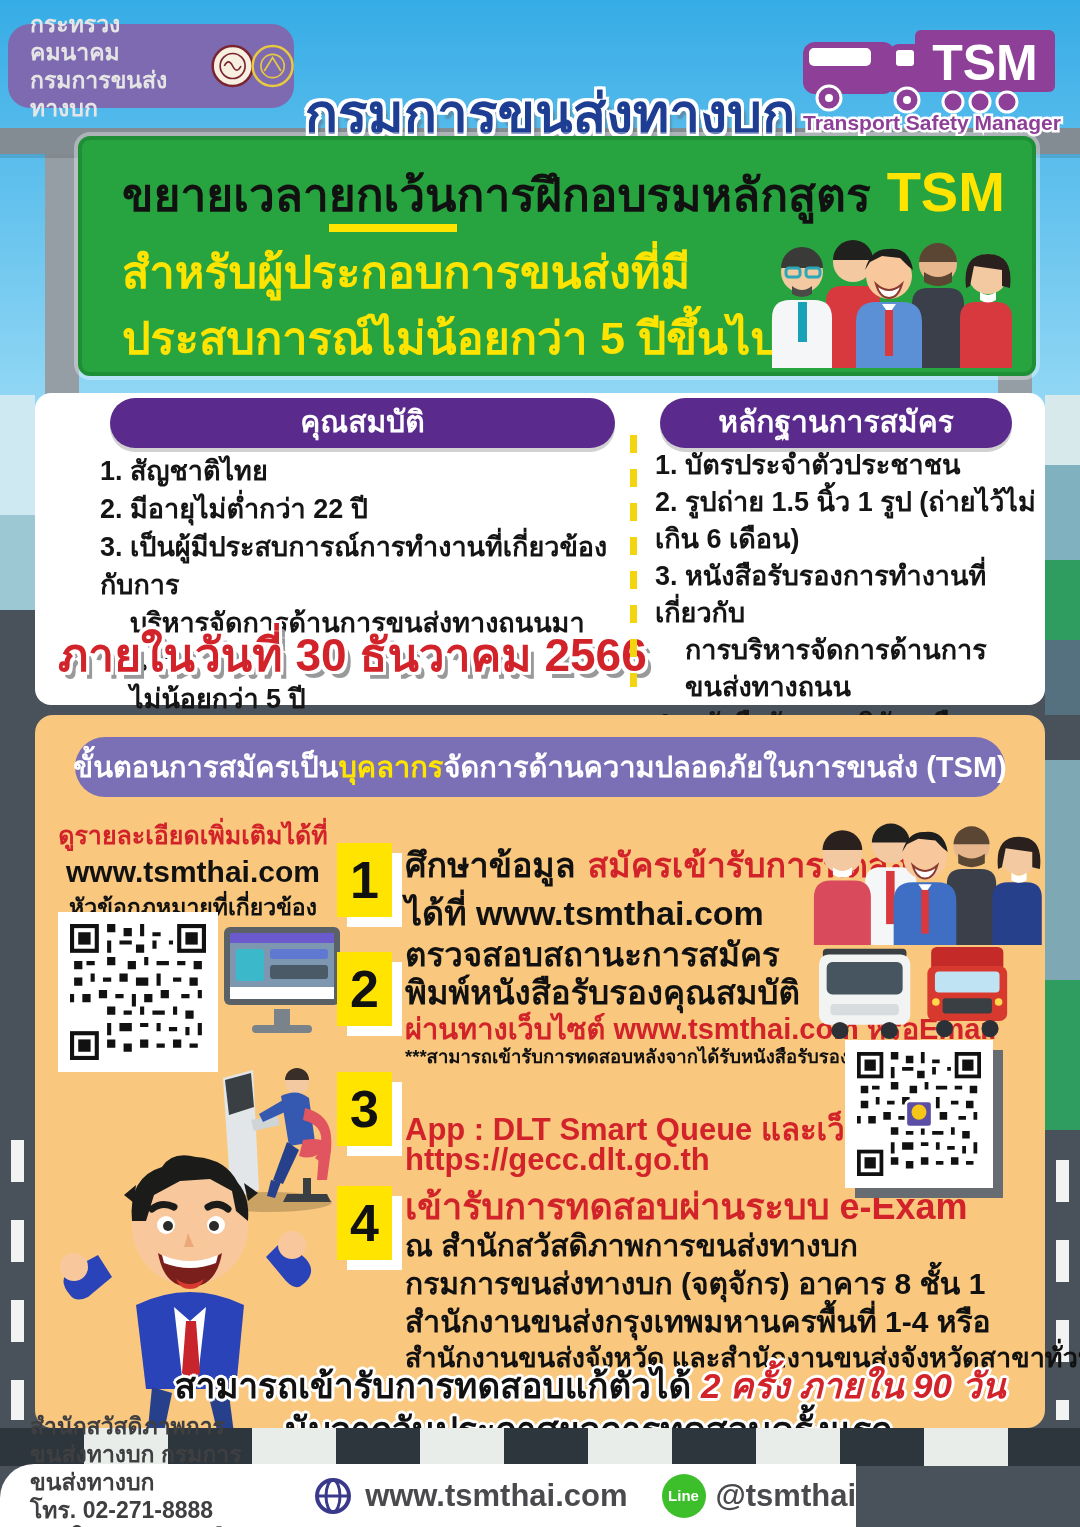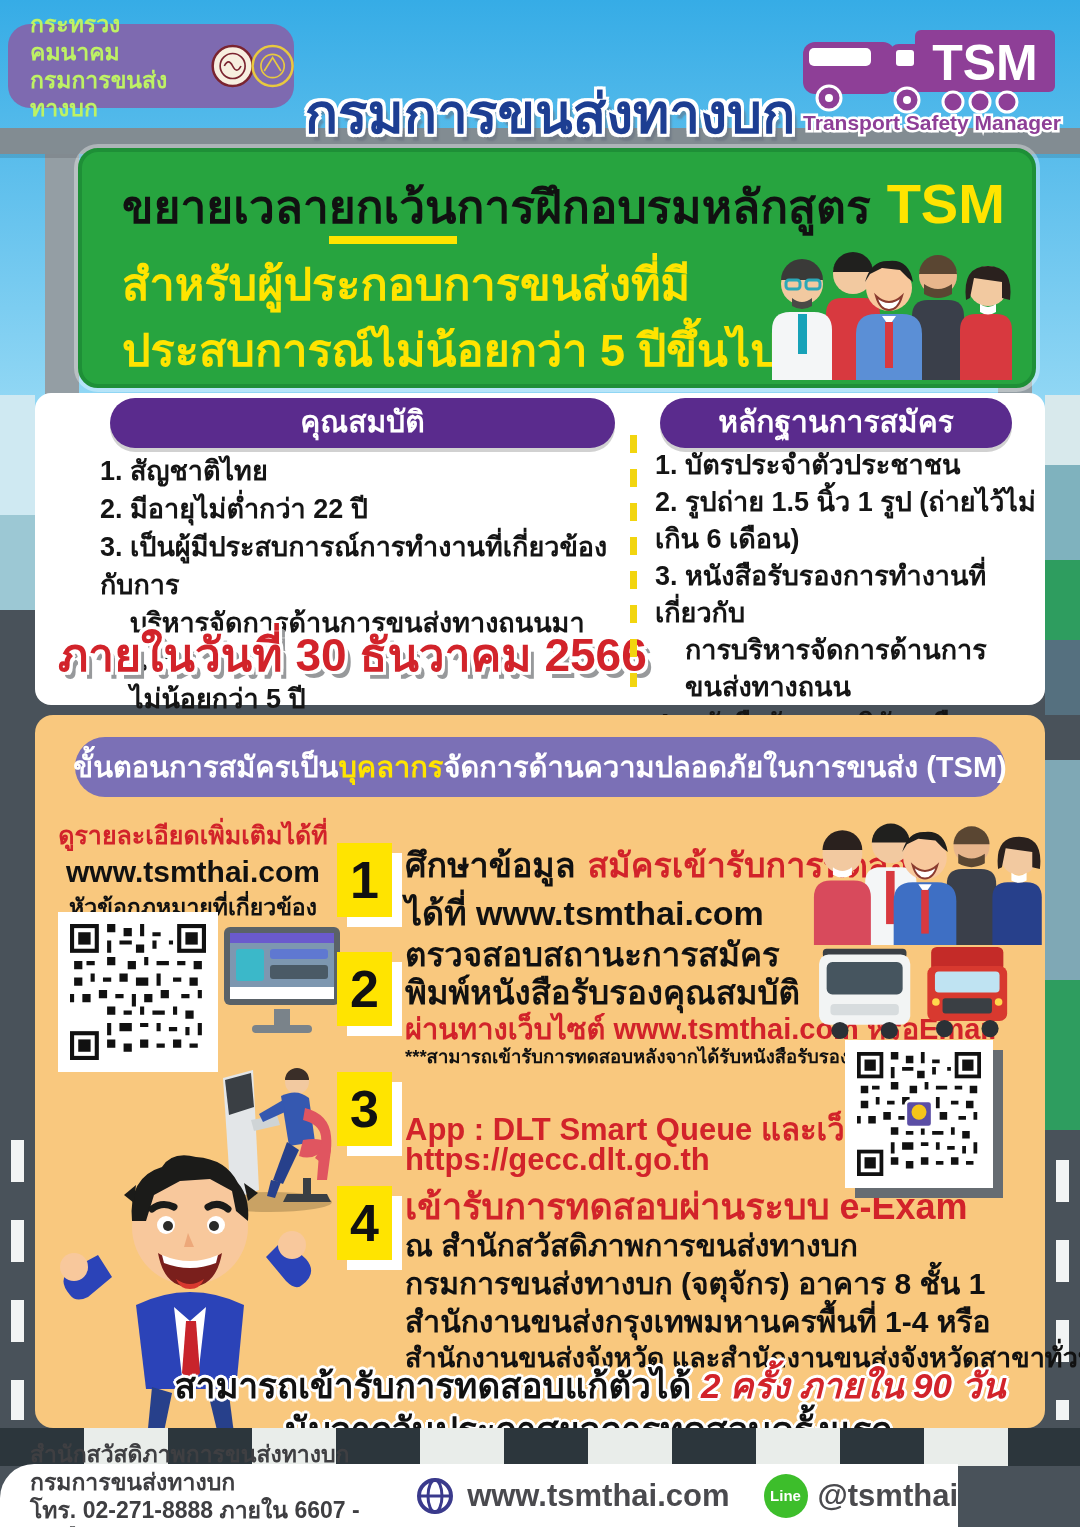--- a/index.html
+++ b/index.html
@@ -10,27 +10,27 @@
   .bg-sky{left:0;top:0;width:1080px;height:560px;background:linear-gradient(#36ACE6,#8FD6F4 70%,#BEE8F8);}
   .beam{left:0;top:128px;width:1080px;height:26px;background:#828C92;box-shadow:0 4px 0 rgba(0,0,0,.12);}
   .pylon{top:150px;width:34px;height:250px;background:#949EA4;}
   .deco{width:35px;}
   .road-dash{width:13px;background:repeating-linear-gradient(#F2F4F4 0 42px,transparent 42px 80px);}
   .crosswalk{left:0;top:1428px;width:1080px;height:38px;
              background:repeating-linear-gradient(90deg,#2C363C 0 84px,#E9EDEA 84px 168px);}
   
   .agency{left:8px;top:24px;width:286px;height:84px;background:#7E6AB0;border-radius:22px;
           display:flex;align-items:center;padding-left:22px;box-sizing:border-box;}
-  .agency-text{color:#bef264;font-weight:bold;font-size:23px;line-height:28px;}
+  .agency-text{color:#e5e5e5;font-weight:bold;font-size:23px;line-height:28px;}
   .page-title{left:300px;top:70px;width:500px;text-align:center;font-size:55px;font-weight:bold;color:#1D3E92;
       text-shadow:3px 0 0 #fff,-3px 0 0 #fff,0 3px 0 #fff,0 -3px 0 #fff,3px 3px 0 #fff,-3px 3px 0 #fff,
                   3px -3px 0 #fff,-3px -3px 0 #fff,5px 7px 2px rgba(100,110,125,.55);}
   
-  .hero{left:78px;top:148px;width:958px;height:240px;background:#27A43F;border:4px solid #1E8F37;
-        border-radius:20px;box-sizing:border-box;box-shadow:0 0 0 4px rgba(255,255,255,.35);}
+  .hero{left:78px;top:136px;width:958px;height:240px;background:#27A43F;border:4px solid #1E8F37;
+        border-radius:12px;box-sizing:border-box;box-shadow:0 0 0 4px rgba(255,255,255,.35);}
   .hero-l1{left:40px;top:18px;font-size:46px;font-weight:bold;color:#111;white-space:nowrap;}
   .hero-underline{border-bottom:8px solid #FFE400;padding-bottom:3px;}
   .hero-tsm{color:#FFE400;font-size:56px;margin-left:16px;}
   .hero-l2{left:40px;top:96px;font-size:45px;font-weight:bold;color:#FFE400;}
   .hero-l3{left:40px;top:162px;font-size:45px;font-weight:bold;color:#FFE400;}
   
   .card{left:35px;top:393px;width:1010px;height:312px;background:#fff;border-radius:16px;}
   .pill{height:50px;background:#5A2B8D;border-radius:30px;display:flex;align-items:flex-start;justify-content:center;
         color:#fff;font-size:30px;font-weight:bold;box-shadow:0 4px 0 rgba(0,0,0,.18);}
   .list{font-size:27px;font-weight:bold;color:#151515;line-height:38px;}
@@ -51,21 +51,21 @@
   .numbox{width:55px;height:74px;background:#FFE400;box-shadow:10px 10px 0 #fff;
           display:flex;align-items:center;justify-content:center;font-size:52px;font-weight:bold;color:#111;}
   .step-t{font-weight:bold;white-space:nowrap;}
   .qr-card{background:#fff;padding:12px;box-sizing:border-box;}
   .retake{font-size:35px;font-weight:bold;color:#111;white-space:nowrap;
       text-shadow:3px 0 0 #fff,-3px 0 0 #fff,0 3px 0 #fff,0 -3px 0 #fff,2px 2px 0 #fff,-2px 2px 0 #fff,
                   2px -2px 0 #fff,-2px -2px 0 #fff;}
   .retake .red{text-shadow:3px 0 0 #fff,-3px 0 0 #fff,0 3px 0 #fff,0 -3px 0 #fff,2px 2px 0 #fff,
                   -2px 2px 0 #fff,2px -2px 0 #fff,-2px -2px 0 #fff;font-style:italic;}
   
-  .footer{left:0;top:1464px;width:958px;height:63px;background:#fff;border-top-left-radius:34px;
+  .footer{left:0;top:1464px;width:856px;height:63px;background:#fff;border-top-left-radius:34px;
           display:flex;align-items:center;gap:12px;}
   .f-left{margin-left:30px;color:#3F3F42;font-weight:bold;font-size:23px;line-height:28px;}
   .f-site{display:flex;align-items:center;margin-left:38px;color:#4A4A4E;font-weight:bold;font-size:31px;}
   .line-badge{width:44px;height:44px;border-radius:50%;background:#3DBE2B;color:#fff;display:flex;
           align-items:center;justify-content:center;font-size:15px;font-weight:bold;margin:0 10px 0 34px;}
 </style>
 </head>
 <body>
 
 <div class="canvas">

